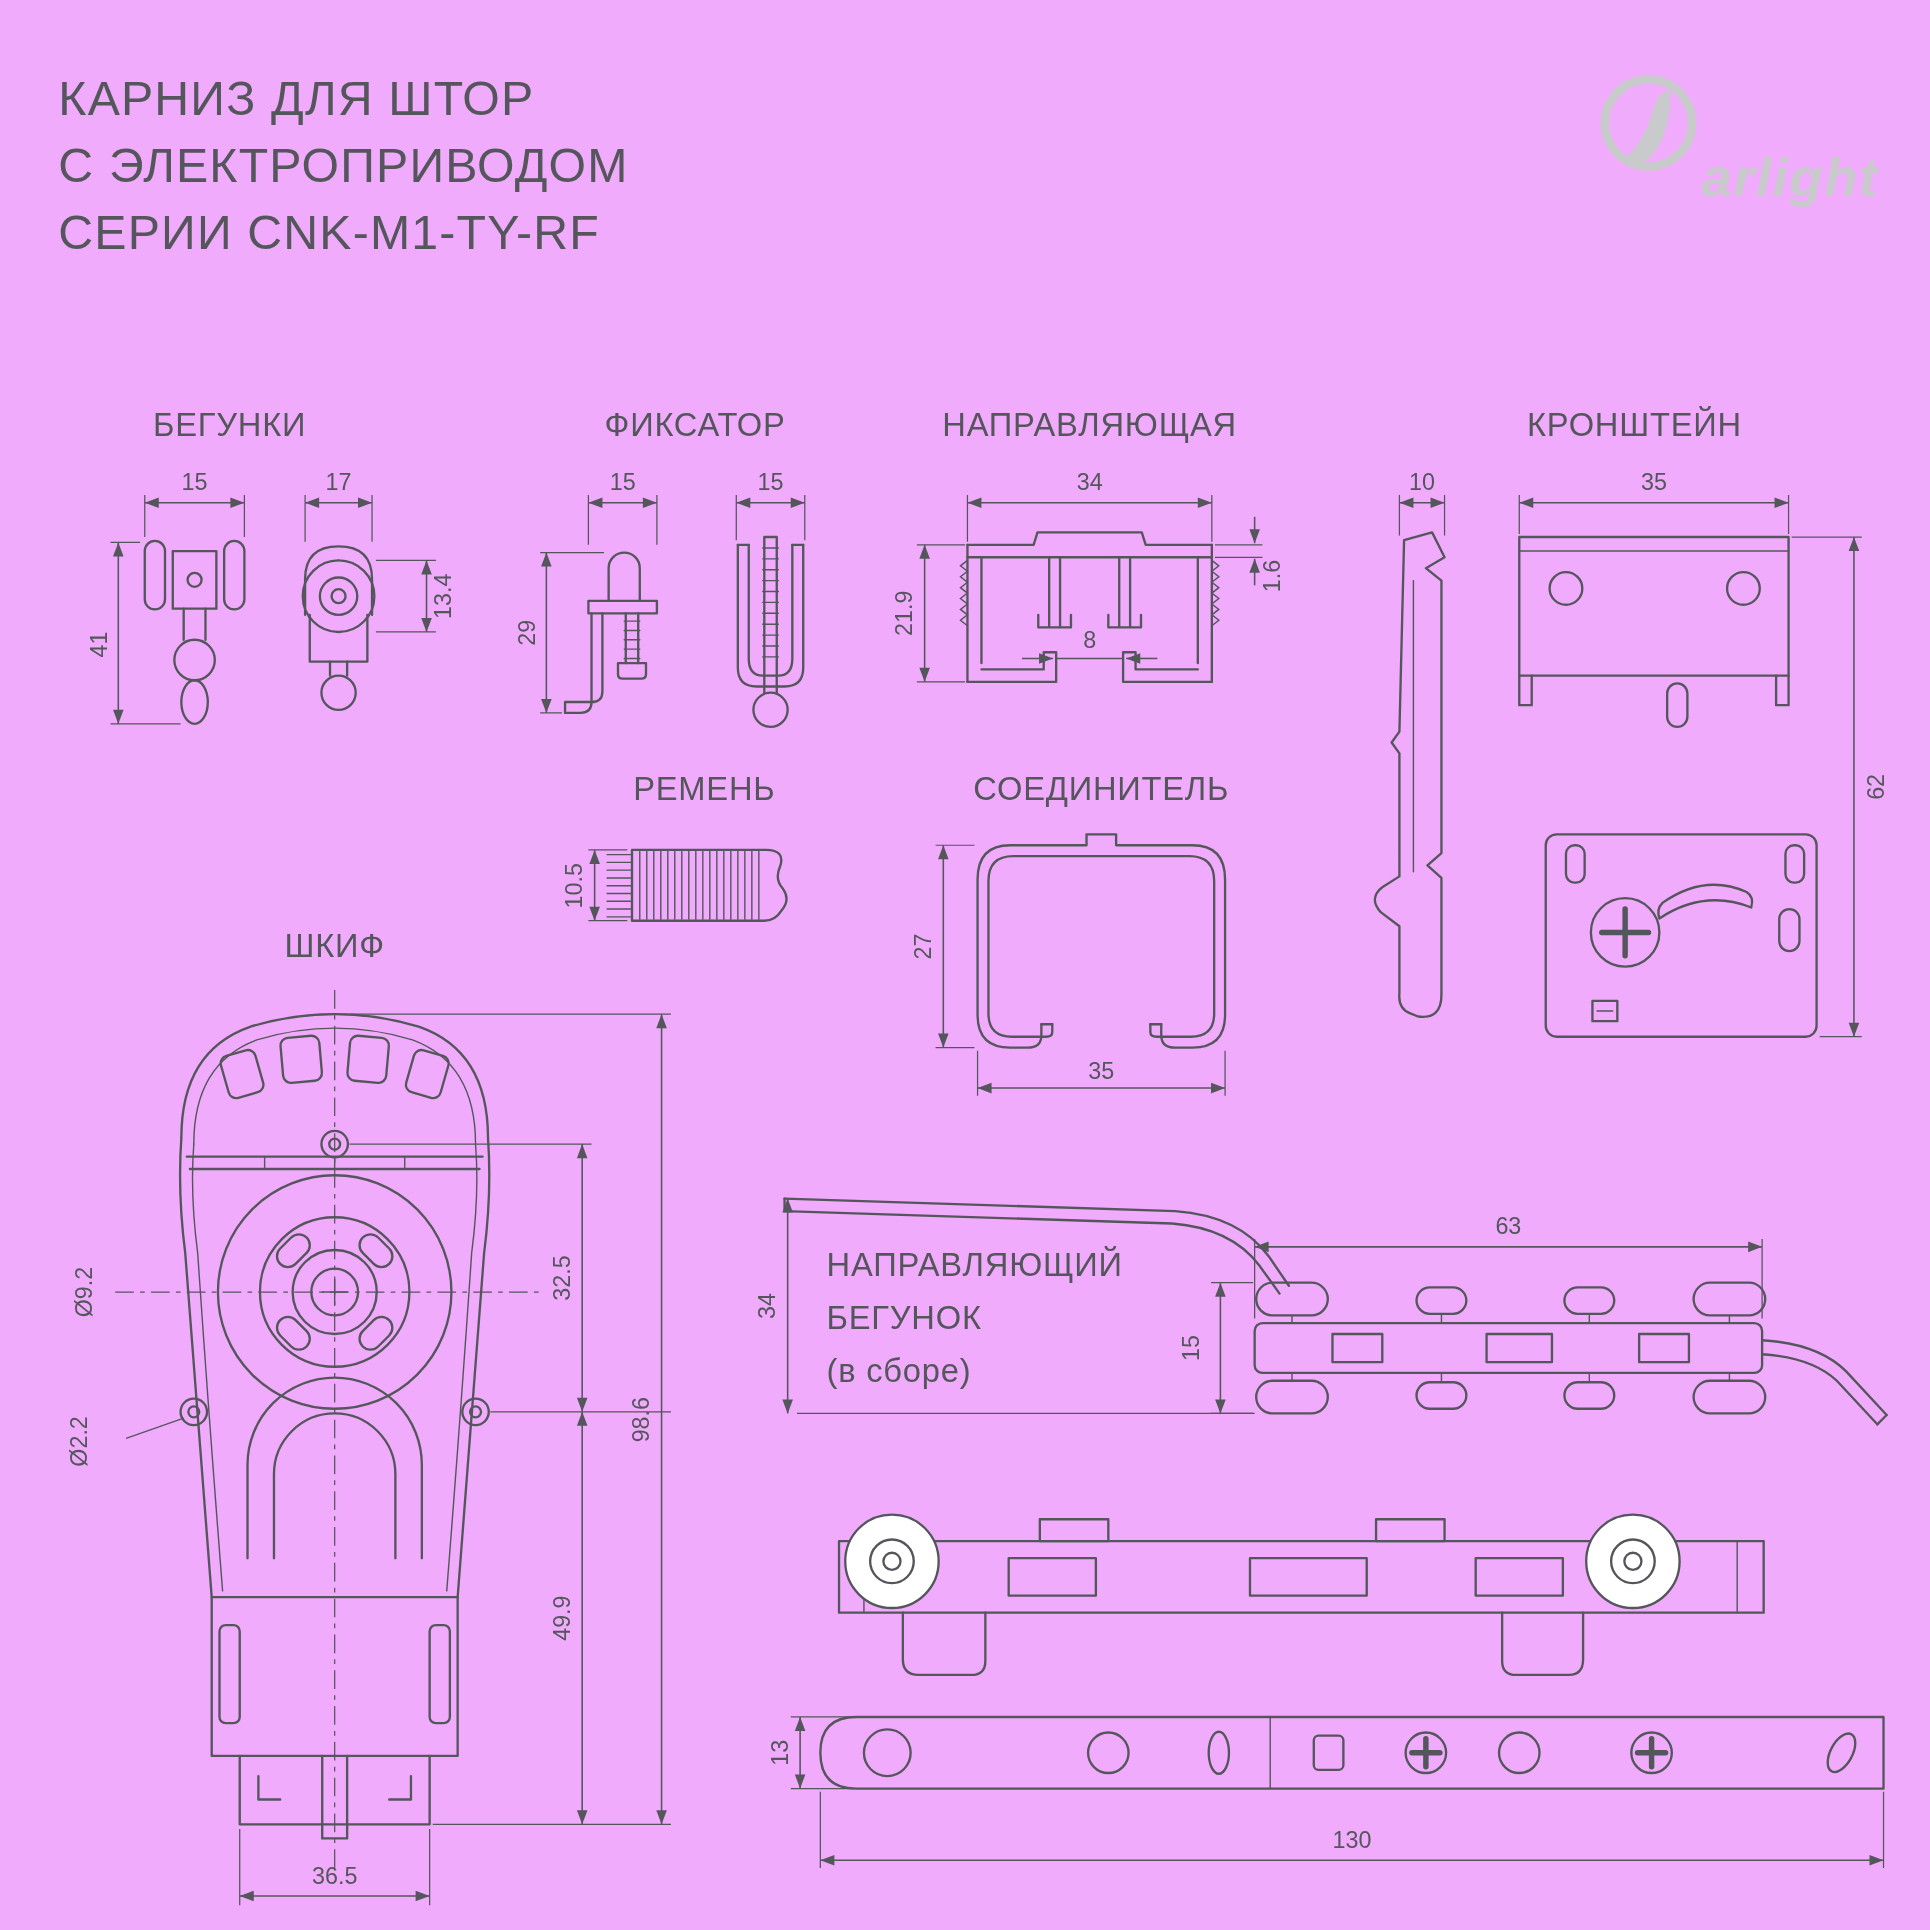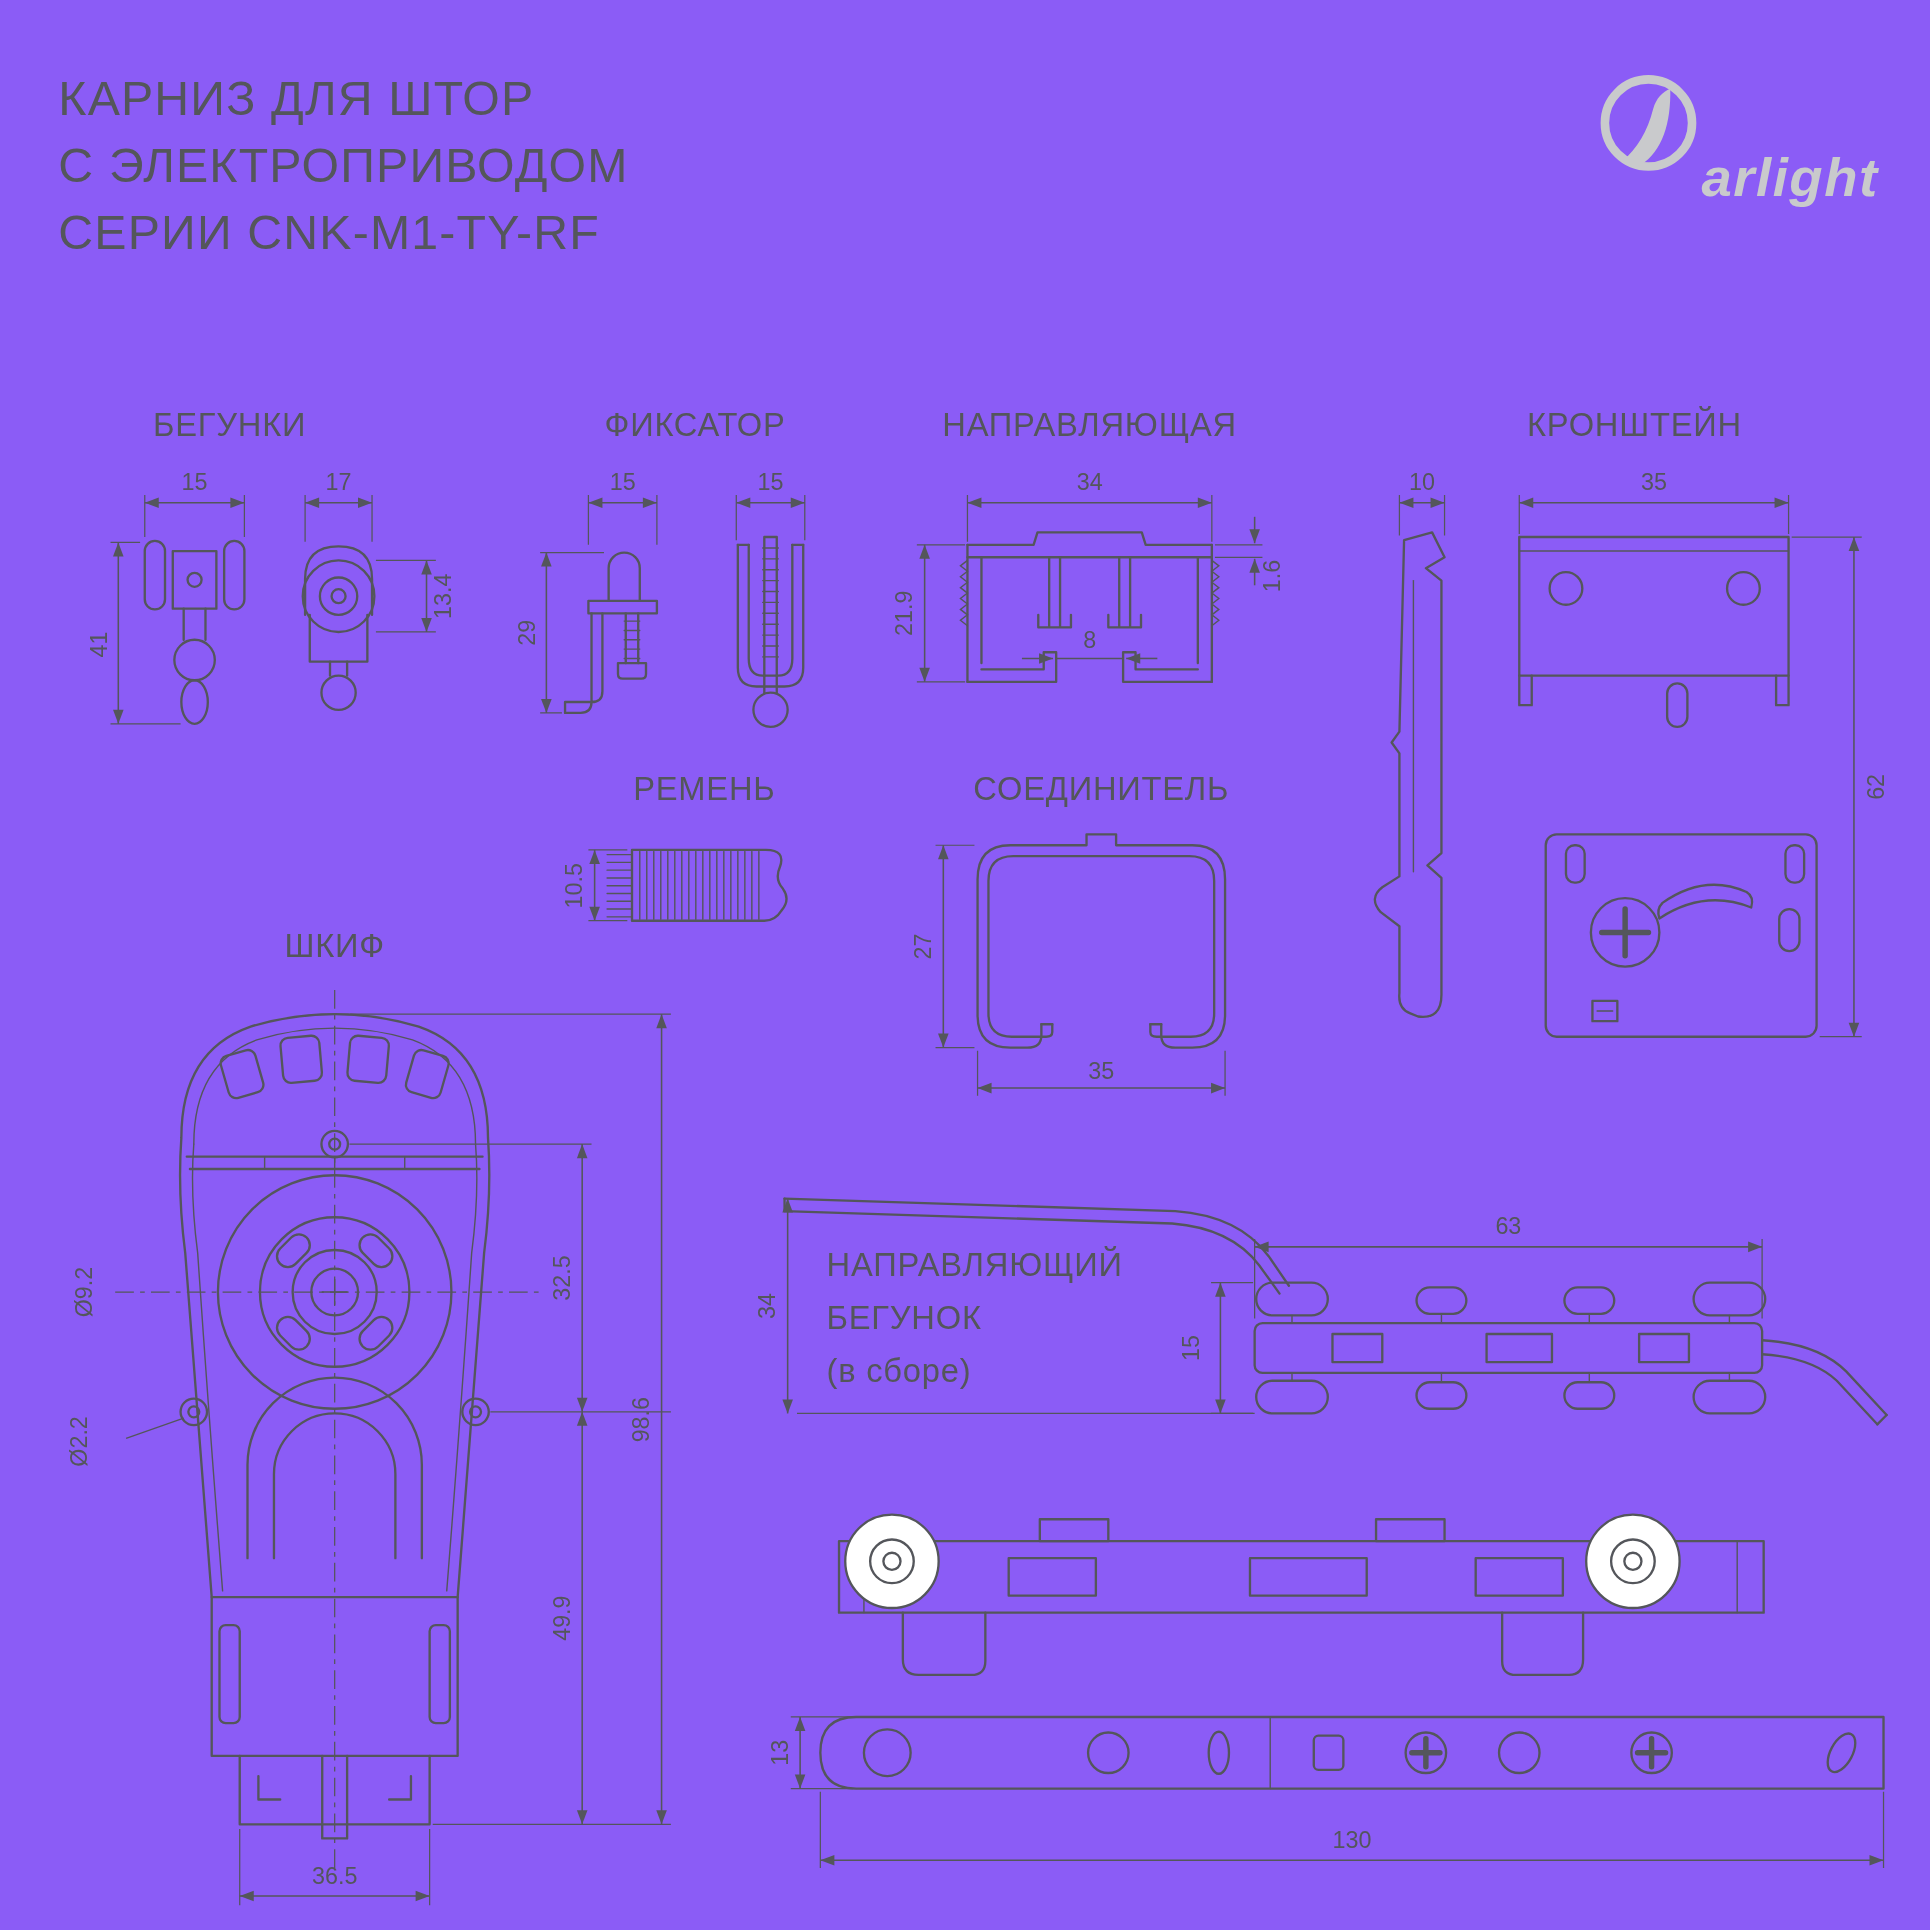--- a/index.html
+++ b/index.html
@@ -1,16 +1,16 @@
 <!DOCTYPE html>
 <html style="font-size:12.5px"><head>
 <meta charset="utf-8">
 <style>
   html,body{margin:0;padding:0;background:#fff}
-  .canvas{position:relative;width:1931px;height:1931px;background:#8b5cf6;font-family:"Liberation Sans",sans-serif;overflow:hidden}
+  .canvas{position:relative;width:1931px;height:1931px;background:#f0abfc;font-family:"Liberation Sans",sans-serif;overflow:hidden}
   .canvas svg{position:absolute;left:0;top:0}
   .ln{fill:none;stroke:#54565b;stroke-width:3;stroke-linecap:round;stroke-linejoin:round}
   .lt{fill:none;stroke:#54565b;stroke-width:1.8;stroke-linecap:round}
   .ext{fill:none;stroke:#54565b;stroke-width:1.6}
   .dim{fill:none;stroke:#54565b;stroke-width:2}
   .cl{fill:none;stroke:#54565b;stroke-width:1.6;stroke-dasharray:24 8 6 8}
   .thk{fill:none;stroke:#54565b;stroke-width:7;stroke-linecap:round}
   .wfill{fill:#fff}
   text{fill:#54565b}
   .ttl{font-size:62px;letter-spacing:1.5px}

